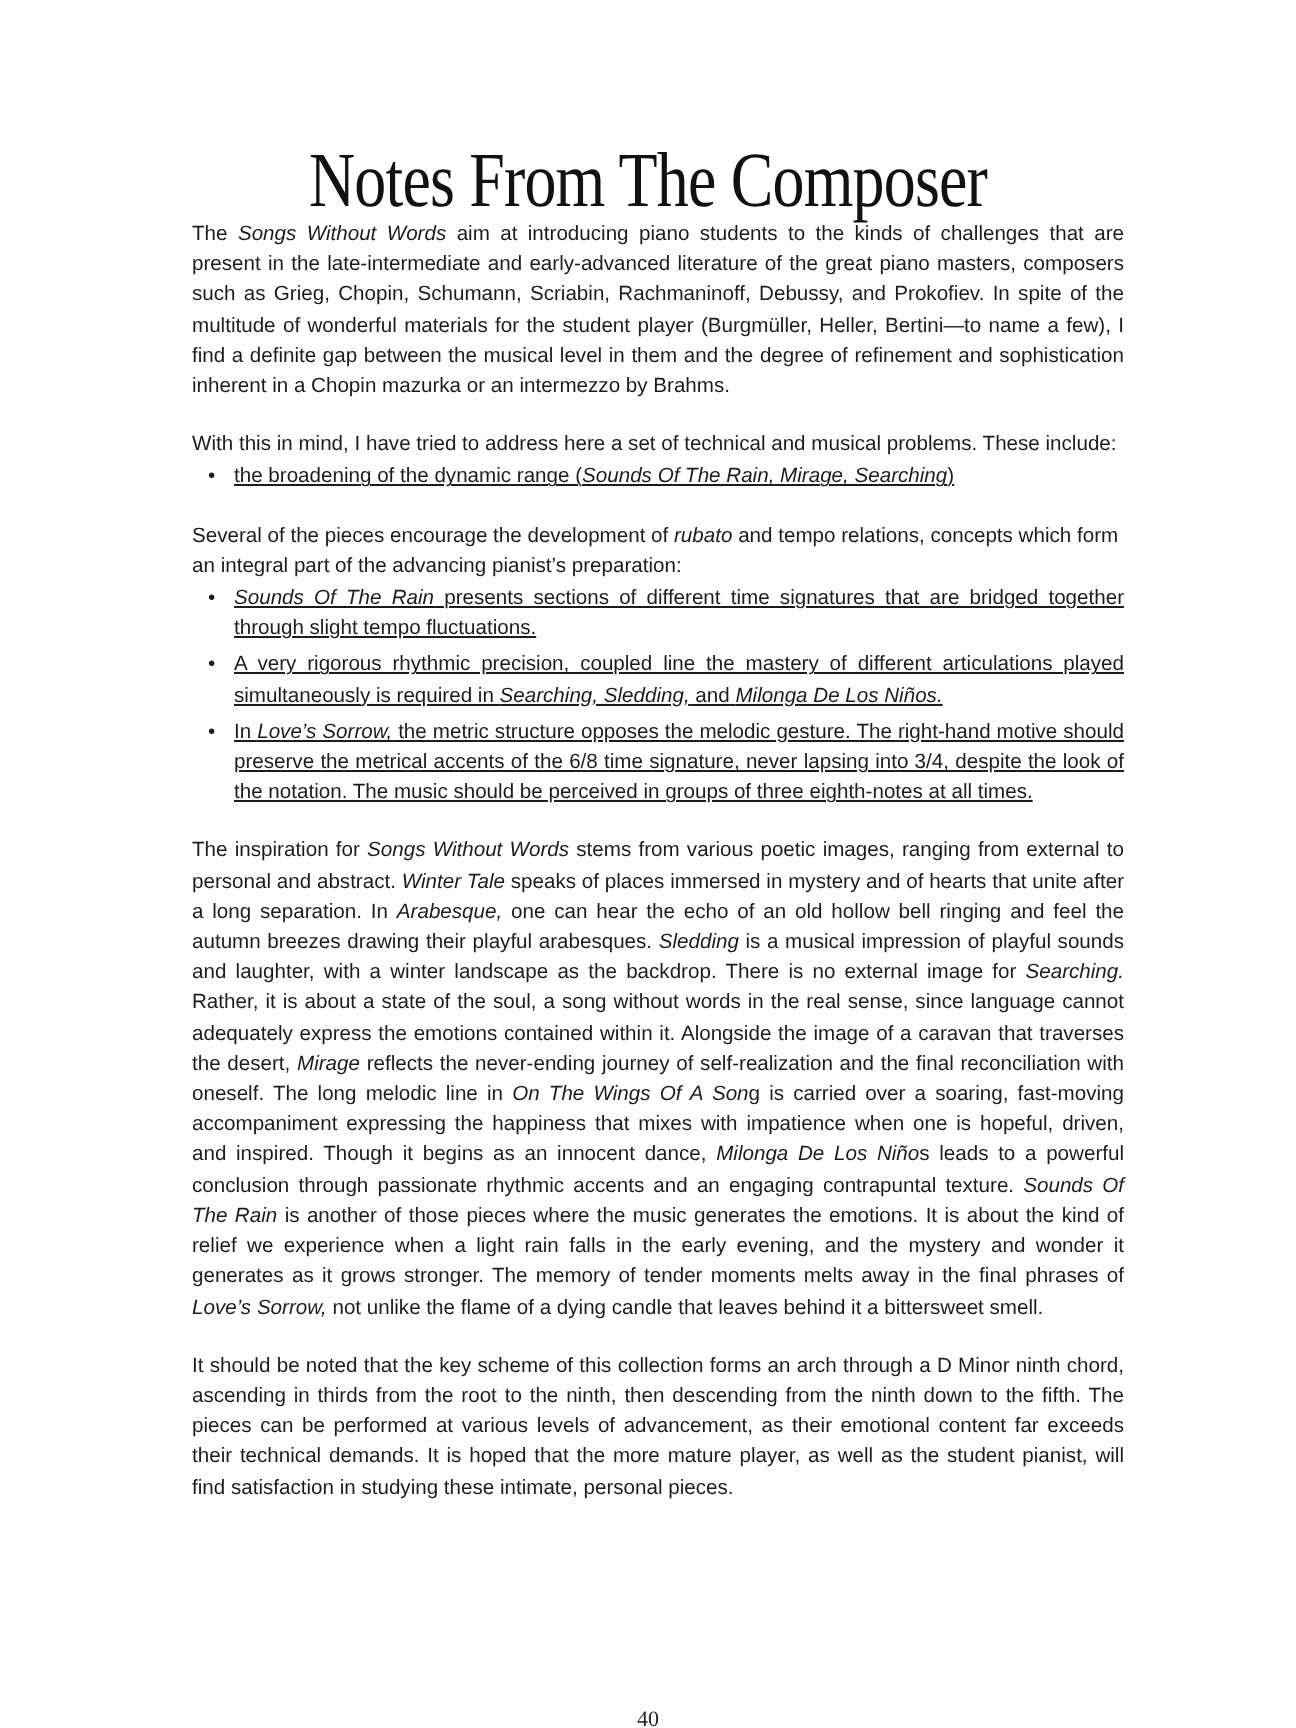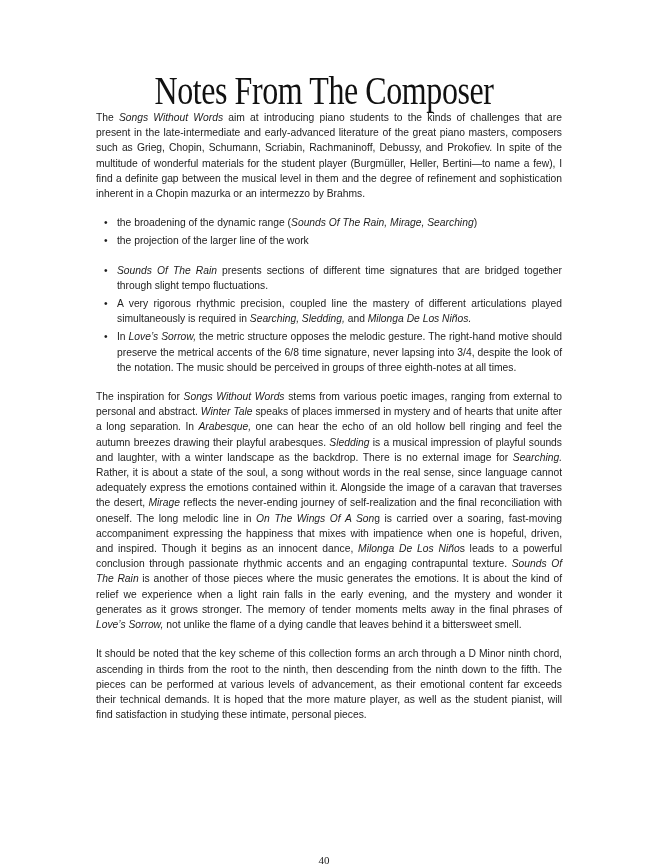--- a/index.html
+++ b/index.html
@@ -9,44 +9,45 @@
     font-family: "Liberation Serif", "DejaVu Serif", serif;
     font-size: 39px; font-weight: normal; letter-spacing: -0.5px; color: #111;
     transform: scaleX(0.82); transform-origin: center;
   }
   .body {
     position: absolute; left: 96px; width: 466px; top: 110px;
     font-family: "Liberation Sans", "DejaVu Sans", sans-serif;
     font-size: 10.3px; line-height: 15.2px; text-align: justify; color: #1c1c1c;
   }
   .body p { margin: 0 0 14px 0; }
-  .body ul { margin: 0 0 14px 0; padding: 0 0 0 21px; list-style: none; }
+  .body ul { margin: 0 0 14px 0; padding: 0 0 0 21px; list-style: none; text-decoration: underline; }
   .body ul li { position: relative; margin: 0 0 3px 0; }
   .body ul li::before { content: "\2022"; position: absolute; left: -13px; top: 0; }
   .body ul.plain li { text-align: left; }
   .intro { margin-bottom: 1px !important; text-align: left; }
   em { font-style: italic; }
   .page-number {
     position: absolute; left: 0; width: 648px; top: 818px; text-align: center;
     font-family: "Liberation Serif", "DejaVu Serif", serif; font-size: 11px; color: #222; margin-top: 36px;
   }
 </style>
 </head>
 <body>
 
 <h1 class="page-title">Notes From The Composer</h1>
 
 <div class="body">
   <p><span>The </span><em>Songs Without Words</em><span> aim at introducing piano students to the kinds of challenges that are present in the late-intermediate and early-advanced literature of the great piano masters, composers such as Grieg, Chopin, Schumann, Scriabin, Rachmaninoff, Debussy, and Prokofiev. In spite of the multitude of wonderful materials for the student player (Burgmüller, Heller, Bertini—to name a few), I find a definite gap between the musical level in them and the degree of refinement and sophistication inherent in a Chopin mazurka or an intermezzo by Brahms.</span></p>
 
+  <p class="intro"><span>With this in mind, I have tried to address here a set of technical and musical problems. These include:</span></p>
   <ul class="plain">
       <li><span>the broadening of the dynamic range (</span><em>Sounds Of The Rain, Mirage, Searching</em><span>)</span></li>
-      <li><span>the projection of the larger line of the work</span></li>
     </ul>
 
+  <p class="intro"><span>Several of the pieces encourage the development of </span><em>rubato</em><span> and tempo relations, concepts which form an integral part of the advancing pianist’s preparation:</span></p>
   <ul>
       <li><em>Sounds Of The Rain</em><span> presents sections of different time signatures that are bridged together through slight tempo fluctuations.</span></li>
       <li><span>A very rigorous rhythmic precision, coupled line the mastery of different articulations played simultaneously is required in </span><em>Searching, Sledding,</em><span> and </span><em>Milonga De Los Niños.</em></li>
       <li><span>In </span><em>Love’s Sorrow,</em><span> the metric structure opposes the melodic gesture. The right-hand motive should preserve the metrical accents of the 6/8 time signature, never lapsing into 3/4, despite the look of the notation. The music should be perceived in groups of three eighth-notes at all times.</span></li>
     </ul>
 
   <p><span>The inspiration for </span><em>Songs Without Words</em><span> stems from various poetic images, ranging from external to personal and abstract. </span><em>Winter Tale</em><span> speaks of places immersed in mystery and of hearts that unite after a long separation. In </span><em>Arabesque,</em><span> one can hear the echo of an old hollow bell ringing and feel the autumn breezes drawing their playful arabesques. </span><em>Sledding</em><span> is a musical impression of playful sounds and laughter, with a winter landscape as the backdrop. There is no external image for </span><em>Searching.</em><span> Rather, it is about a state of the soul, a song without words in the real sense, since language cannot adequately express the emotions contained within it. Alongside the image of a caravan that traverses the desert, </span><em>Mirage</em><span> reflects the never-ending journey of self-realization and the final reconciliation with oneself. The long melodic line in </span><em>On The Wings Of A Son</em><span>g is carried over a soaring, fast-moving accompaniment expressing the happiness that mixes with impatience when one is hopeful, driven, and inspired. Though it begins as an innocent dance, </span><em>Milonga De Los Niño</em><span>s leads to a powerful conclusion through passionate rhythmic accents and an engaging contrapuntal texture. </span><em>Sounds Of The Rain</em><span> is another of those pieces where the music generates the emotions. It is about the kind of relief we experience when a light rain falls in the early evening, and the mystery and wonder it generates as it grows stronger. The memory of tender moments melts away in the final phrases of </span><em>Love’s Sorrow,</em><span> not unlike the flame of a dying candle that leaves behind it a bittersweet smell.</span></p>
 
   <p><span>It should be noted that the key scheme of this collection forms an arch through a D Minor ninth chord, ascending in thirds from the root to the ninth, then descending from the ninth down to the fifth. The pieces can be performed at various levels of advancement, as their emotional content far exceeds their technical demands. It is hoped that the more mature player, as well as the student pianist, will find satisfaction in studying these intimate, personal pieces.</span></p>
 </div>

